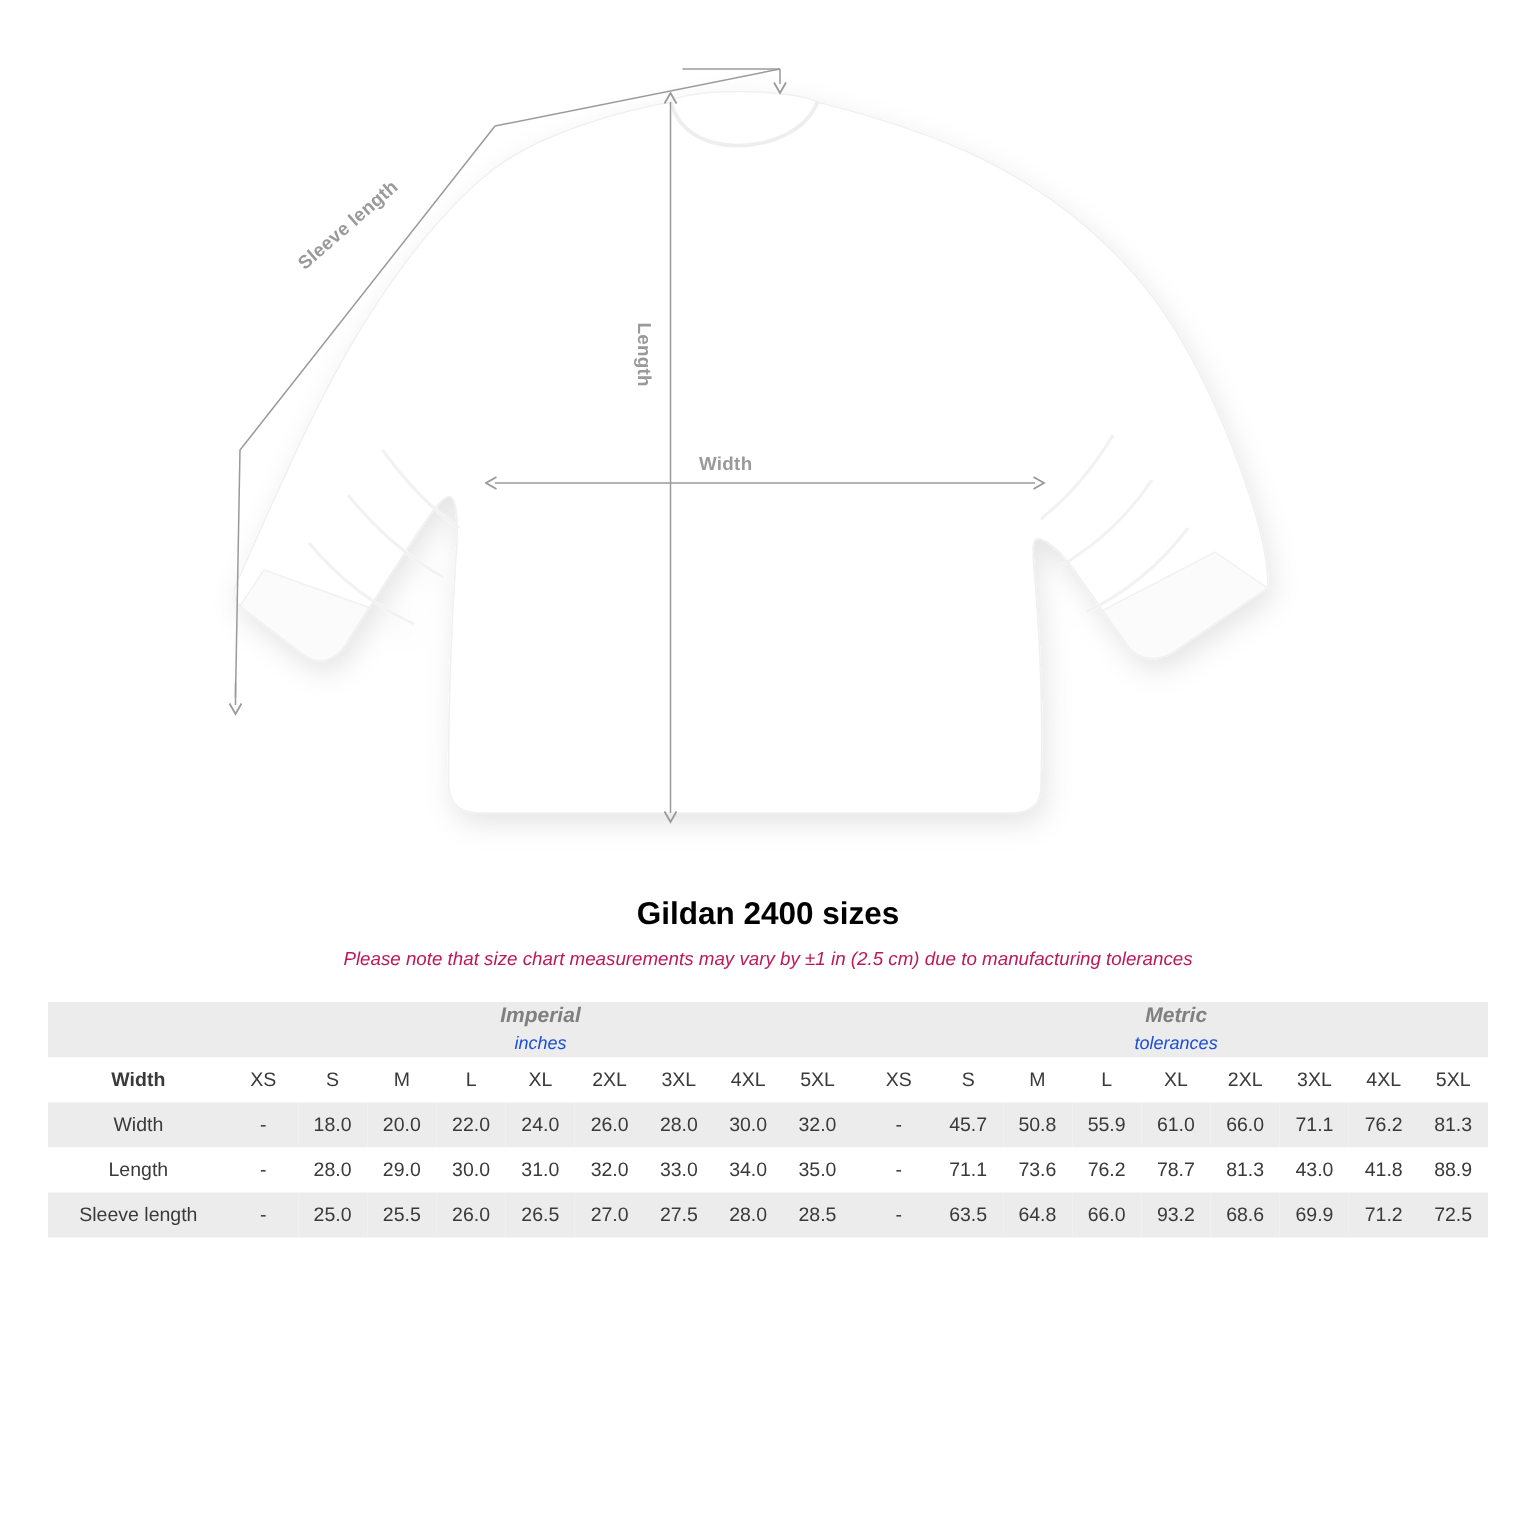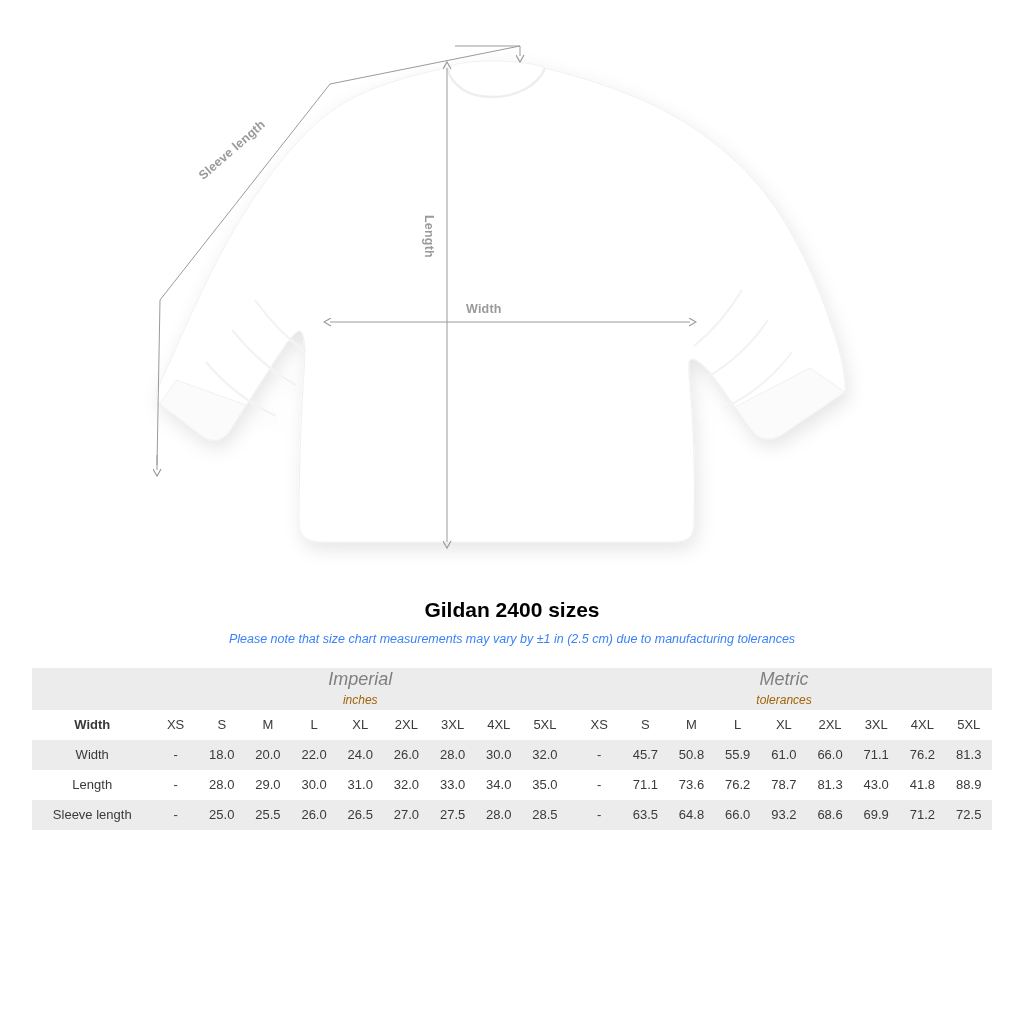--- a/index.html
+++ b/index.html
@@ -57,21 +57,21 @@
   }
   .chart-title {
     font-size: 21px;
     font-weight: bold;
     color: #000000;
     margin: 0;
   }
   .chart-note {
     font-size: 12.5px;
     font-style: italic;
-    color: #3b82f6;
+    color: #be185d;
     margin: 10px 0 16px 0;
   }
 
   
   .table-wrap {
     margin: 22px 32px 0 32px;
   }
   table.size-table {
     border-collapse: collapse;
     width: 960px;
@@ -84,30 +84,30 @@
     padding: 0;
     height: 30px;
     font-weight: normal;
   }
   .unit-row td {
     height: 74px;
     background: #ececec;
     vertical-align: middle;
   }
   .unit-title {
-    font-size: 18px;
+    font-size: 14px;
     font-style: italic;
-    font-weight: normal;
+    font-weight: bold;
     color: #808080;
     line-height: 1.25;
   }
   .unit-sub {
     font-size: 12px;
     font-style: italic;
-    color: #a16207;
+    color: #1d4ed8;
     line-height: 1.6;
   }
   .head-row td {
     background: #ffffff;
     height: 54px;
     font-weight: bold;
     color: #333333;
     font-size: 13.5px;
   }
   .head-row td.rowlabel {

